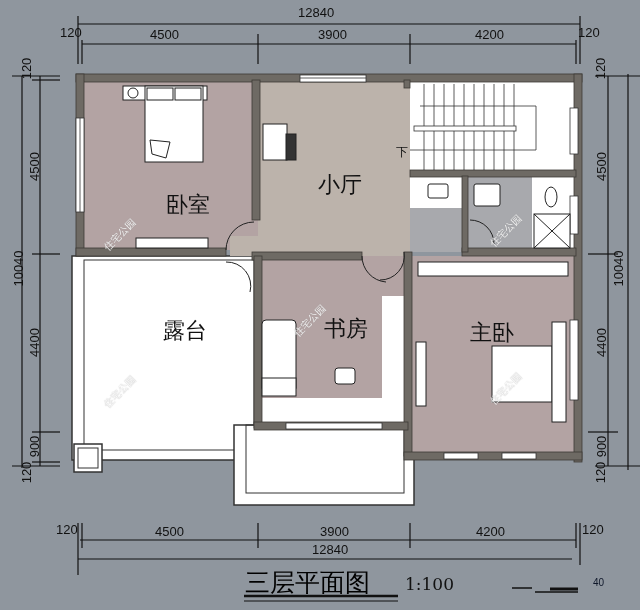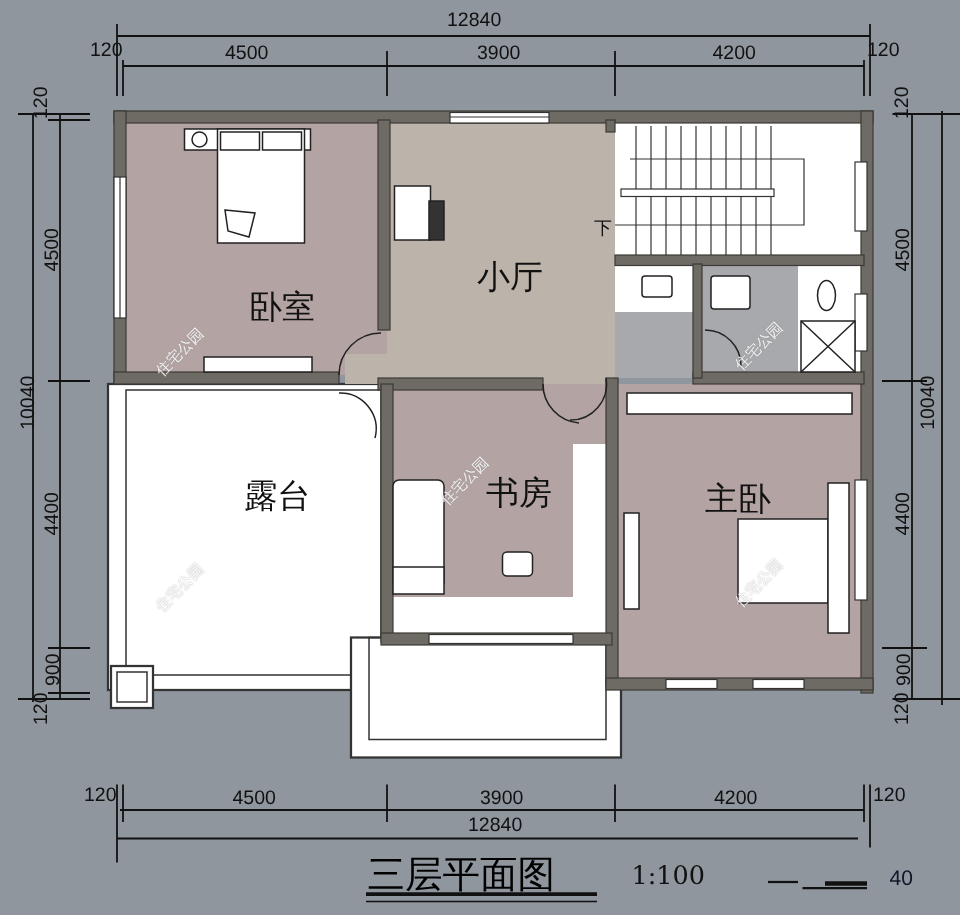--- a/index.html
+++ b/index.html
@@ -2,22 +2,22 @@
 <html><head>
 <meta charset="utf-8">
 <style>
   html,body{margin:0;padding:0;}
   body{width:640px;height:610px;background:#8f969e;position:relative;overflow:hidden;font-family:"DejaVu Sans","Liberation Sans",sans-serif;}
   .abs{position:absolute;}
   .dimtxt{position:absolute;font-family:"Liberation Sans",sans-serif;font-size:13px;color:#111;white-space:nowrap;line-height:1;}
   .vtxt{transform:rotate(-90deg);transform-origin:center center;}
   .room-label{position:absolute;font-size:22px;color:#111;font-family:"DejaVu Sans",sans-serif;white-space:nowrap;}
   .title{position:absolute;left:245px;top:566px;font-size:25px;color:#000000;font-family:"DejaVu Serif",serif;white-space:nowrap;}
-  .scale{position:absolute;left:405px;top:574px;font-size:17px;color:#111;font-family:"DejaVu Serif",serif;margin-left:16px;}
-  .north{position:absolute;left:593px;top:577px;font-size:14px;color:#0f172a;font-family:"Liberation Sans",sans-serif;}
+  .scale{position:absolute;left:405px;top:574px;font-size:17px;color:#111;font-family:"DejaVu Serif",serif;}
+  .north{position:absolute;left:593px;top:577px;font-size:10px;color:#0f172a;font-family:"Liberation Sans",sans-serif;}
   .wm{position:absolute;font-size:10px;color:#fff;opacity:.85;transform:rotate(-45deg);white-space:nowrap;text-shadow:0 0 1px #888;}
 </style>
 </head>
 <body>
 
 <svg class="abs" style="left:0;top:0" width="640" height="610">
 
   <g stroke="#111" stroke-width="1.2" fill="none">
     <line x1="78" y1="24" x2="580" y2="24"></line>
     <line x1="82" y1="44" x2="576" y2="44"></line>

